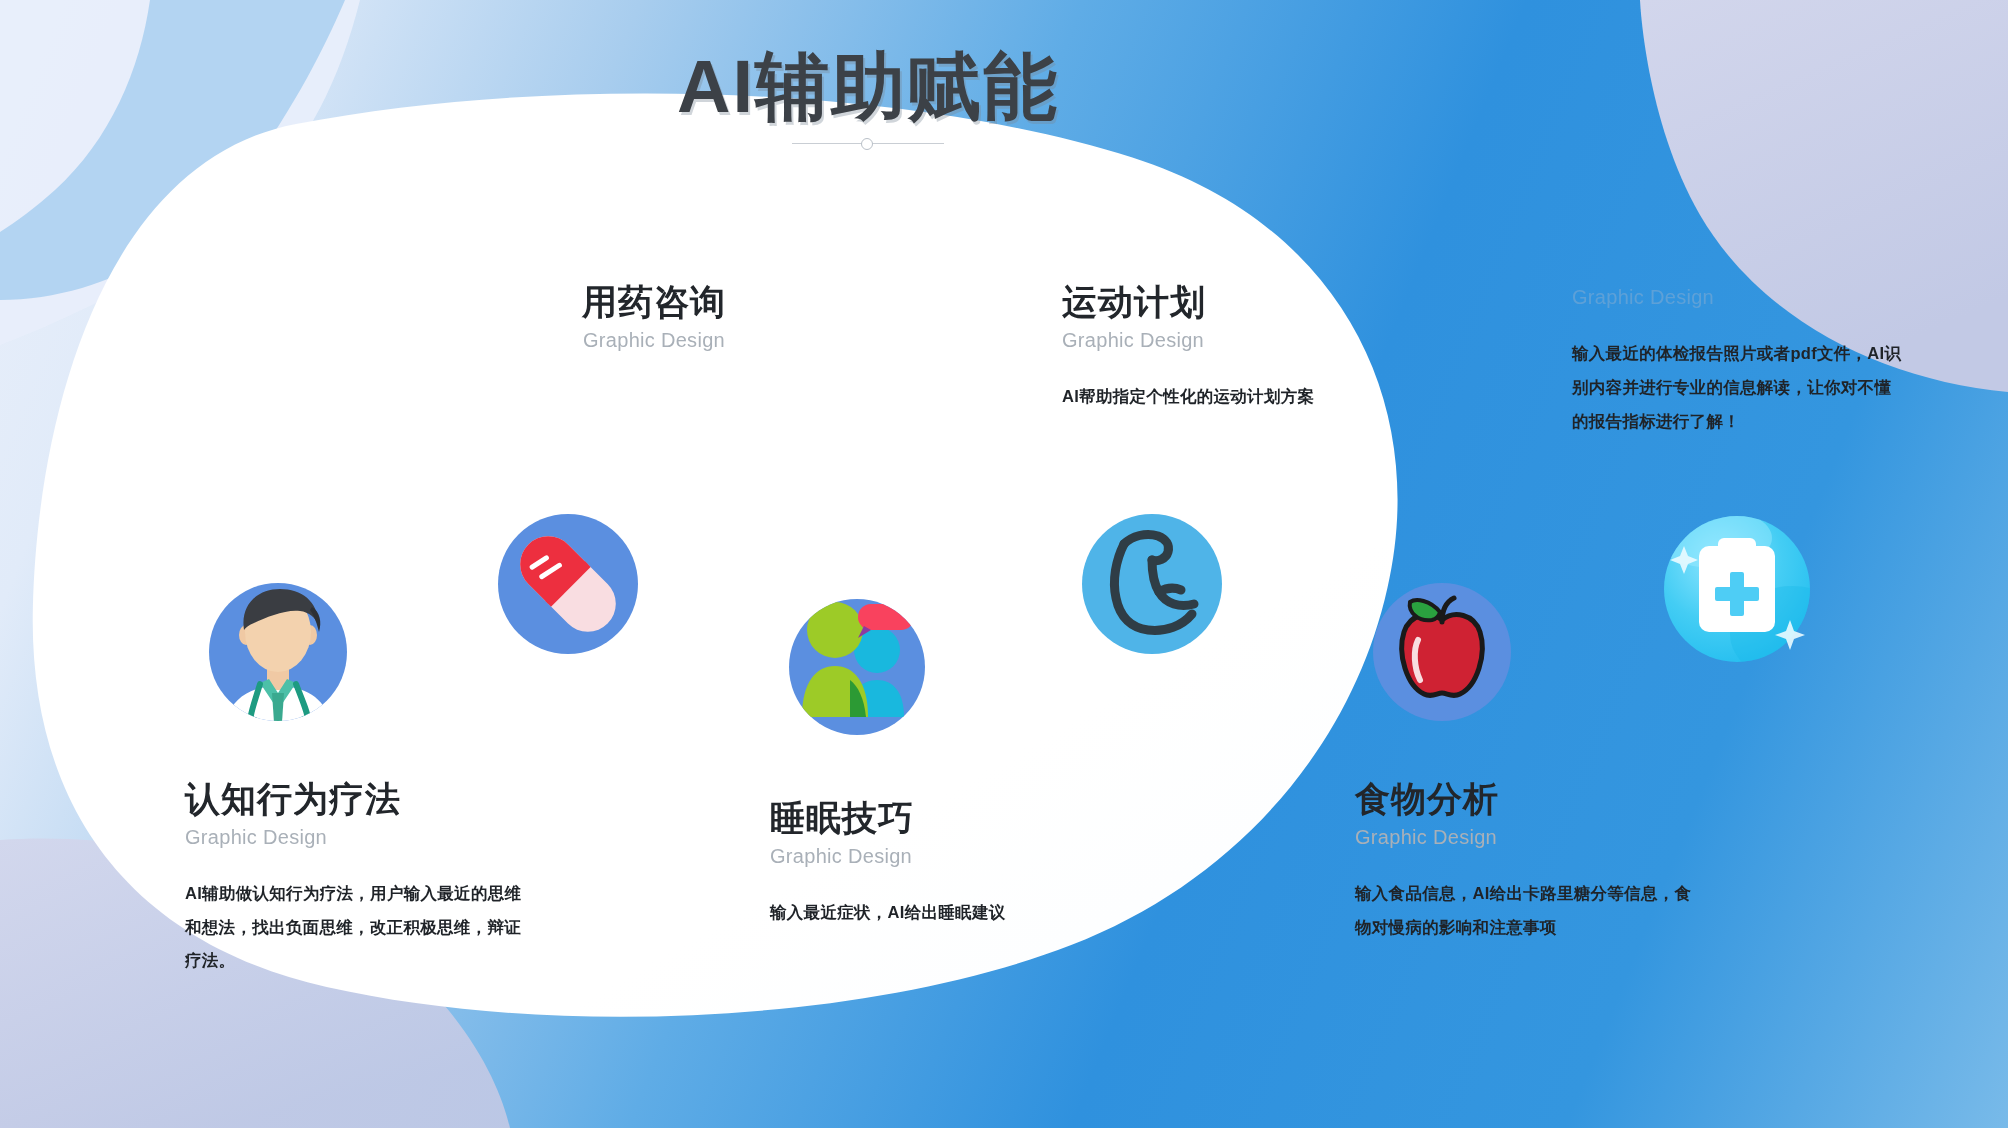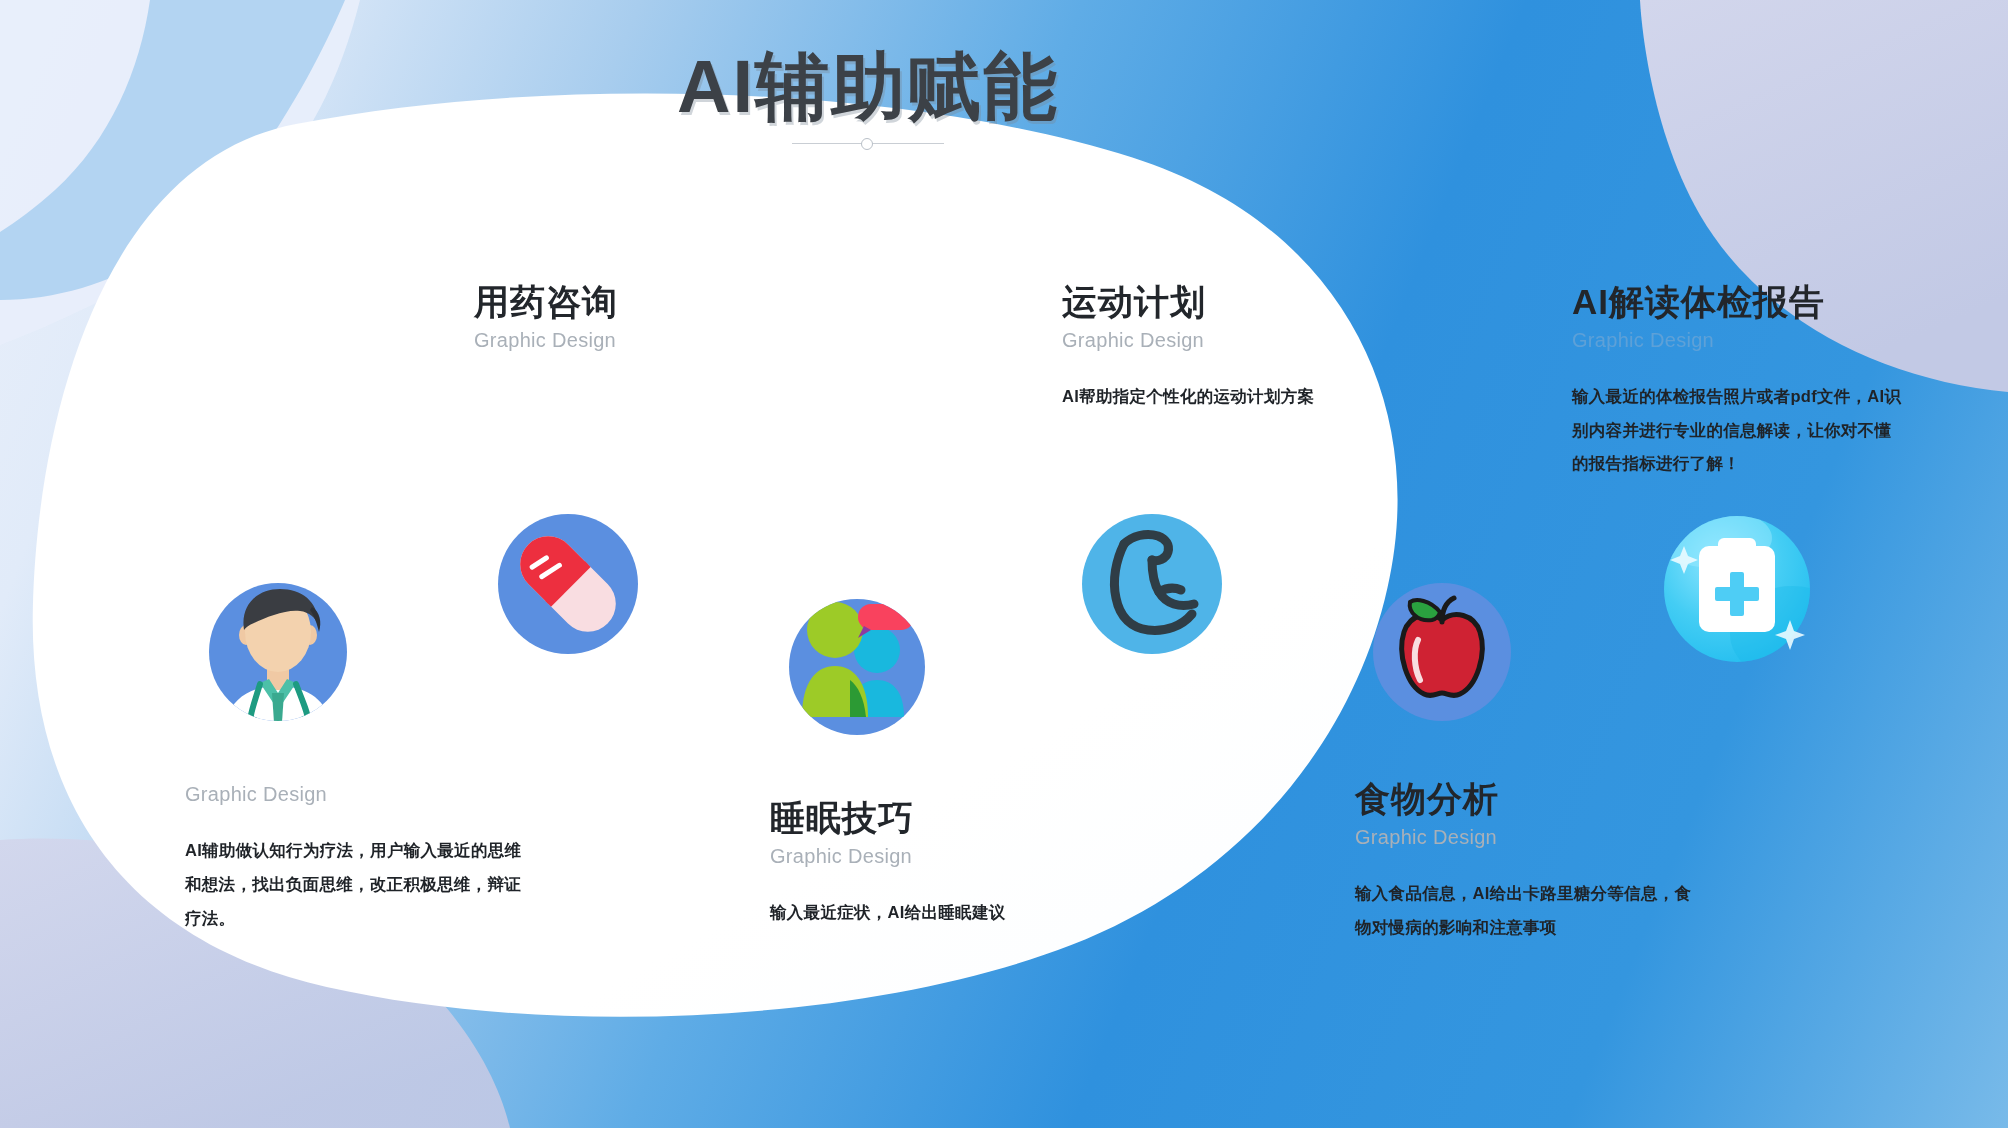--- a/index.html
+++ b/index.html
@@ -55,21 +55,21 @@
   .feat .sub{
     margin-top:5px;font-size:20px;color:#a9b0b8;letter-spacing:0.3px;
   }
   .feat .sub.faint{color:#79a9d4;opacity:.62;}
   .feat .desc{
     margin-top:28px;font-size:16.5px;font-weight:bold;color:#1f2328;line-height:2.05;
     letter-spacing:.3px;
   }
 
   
-  .f-med{left:474px;top:281px;width:360px;}
+  .f-med{left:474px;top:281px;width:360px;text-align:center;}
   .f-sport{left:1062px;top:281px;width:300px;}
   .f-report{left:1572px;top:281px;width:330px;}
   
   .f-cbt{left:185px;top:778px;width:350px;}
   .f-sleep{left:770px;top:797px;width:300px;}
   .f-food{left:1355px;top:778px;width:340px;}
 
   
   .icon-wrap{position:absolute;z-index:16;}
 
@@ -135,26 +135,26 @@
     <div class="sub">Graphic Design</div>
   </div>
 
   <div class="feat f-sport">
     <h3>运动计划</h3>
     <div class="sub">Graphic Design</div>
     <div class="desc">AI帮助指定个性化的运动计划方案</div>
   </div>
 
   <div class="feat f-report">
-    <h3>AI解读体检报告</h3>
     <div class="sub faint">Graphic Design</div>
     <div class="desc">输入最近的体检报告照片或者pdf文件，AI识别内容并进行专业的信息解读，让你对不懂的报告指标进行了解！</div>
   </div>
 
   <div class="feat f-cbt">
+    <h3>认知行为疗法</h3>
     <div class="sub">Graphic Design</div>
     <div class="desc">AI辅助做认知行为疗法，用户输入最近的思维和想法，找出负面思维，改正积极思维，辩证疗法。</div>
   </div>
 
   <div class="feat f-sleep">
     <h3>睡眠技巧</h3>
     <div class="sub">Graphic Design</div>
     <div class="desc">输入最近症状，AI给出睡眠建议</div>
   </div>
 

